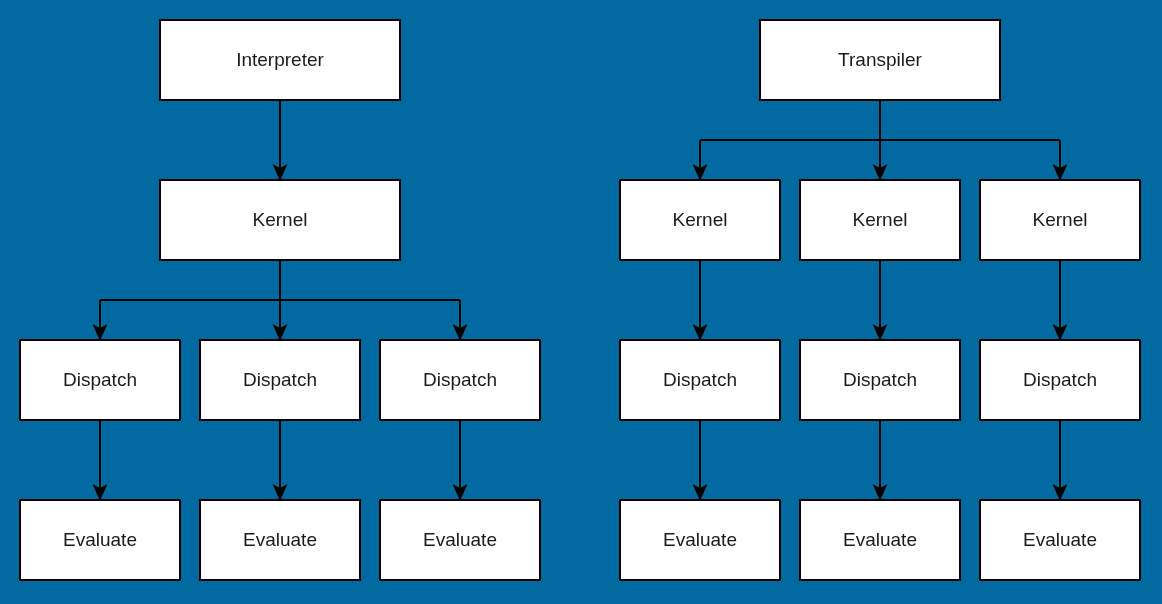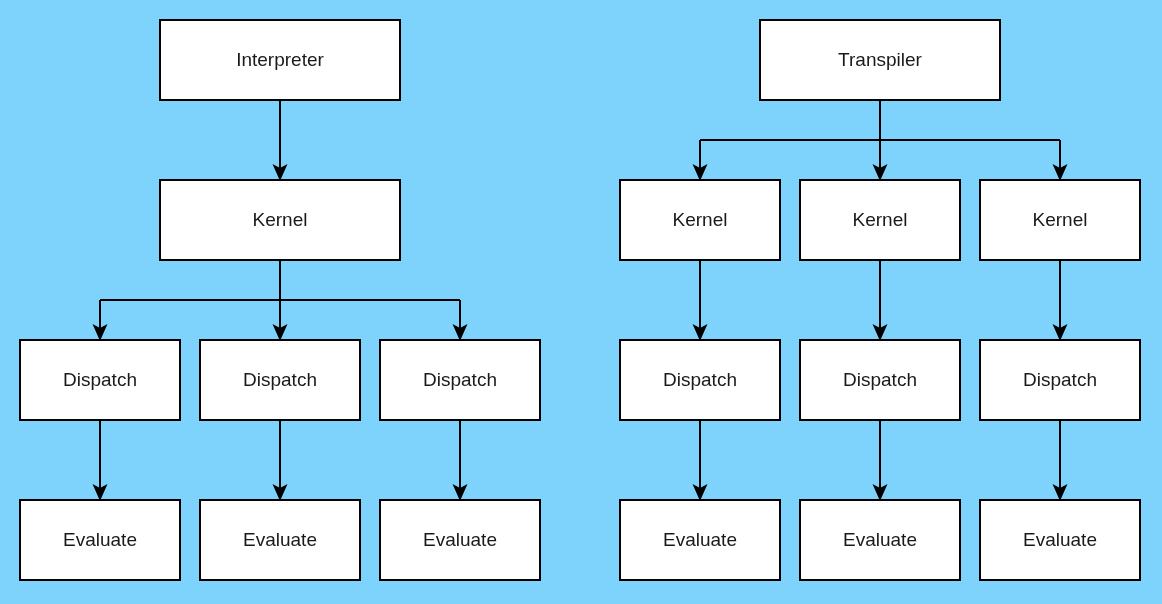--- a/index.html
+++ b/index.html
@@ -10,21 +10,21 @@
   body {
     width: 1162px;
     height: 604px;
     overflow: hidden;
     font-family: "Liberation Sans", sans-serif;
   }
   #diagram-root {
     position: relative;
     width: 1162px;
     height: 604px;
-    background: #7dd3fc;
+    background: #0369a1;
   }
   svg.flow-canvas {
     position: absolute;
     top: 0;
     left: 0;
     width: 1162px;
     height: 604px;
     display: block;
   }
   .node-box {

